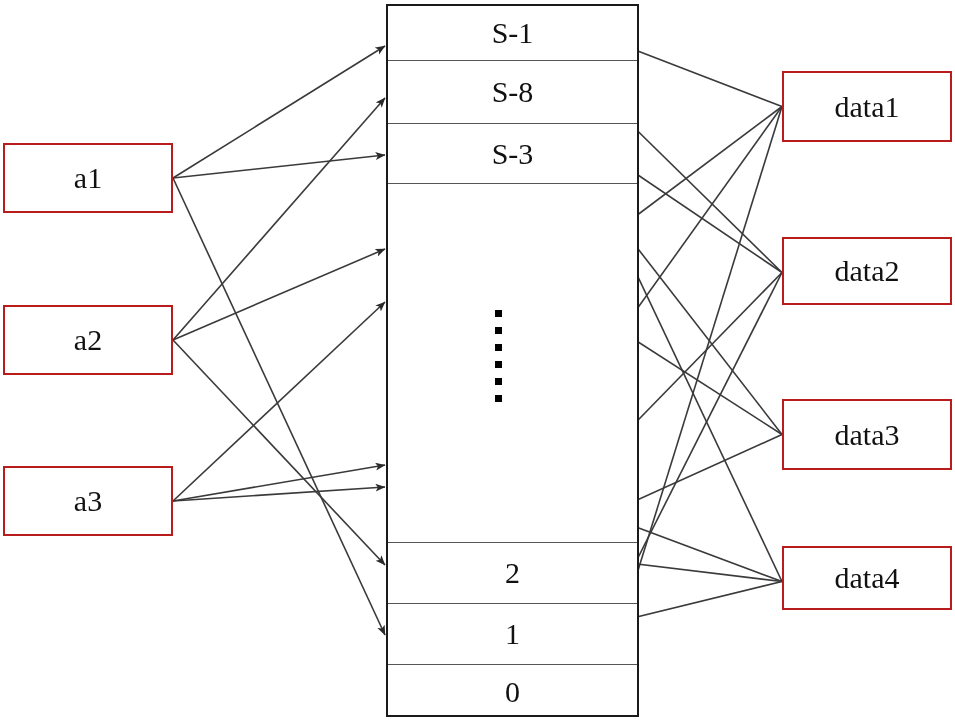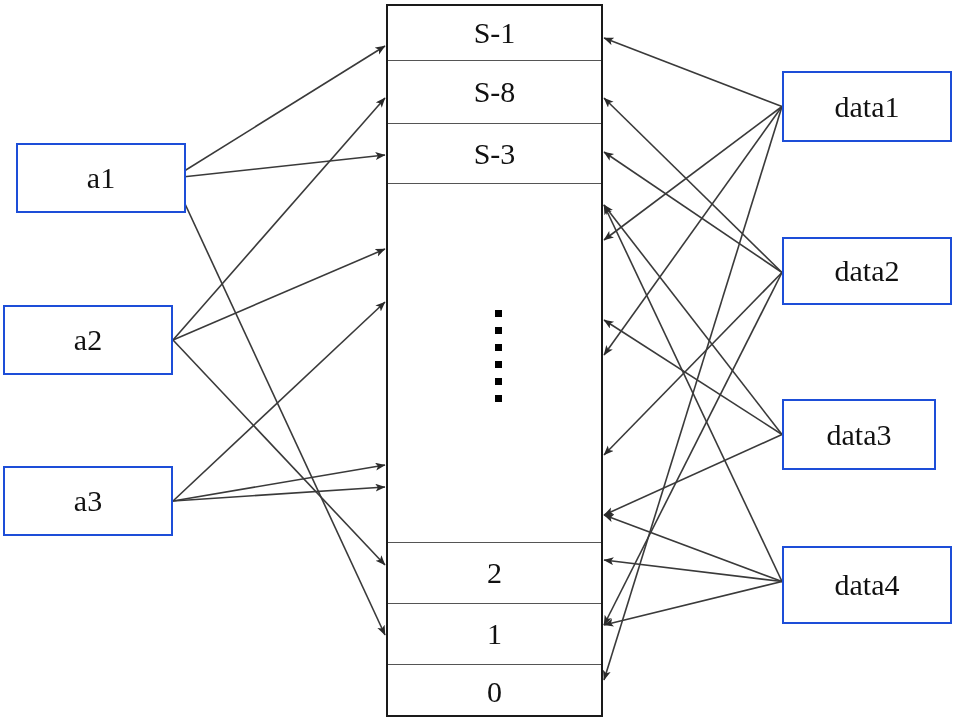--- a/index.html
+++ b/index.html
@@ -18,21 +18,21 @@
   svg#wires {
     position: absolute;
     left: 0;
     top: 0;
     width: 955px;
     height: 726px;
   }
   .node-box {
     position: absolute;
     box-sizing: border-box;
-    border: 2px solid #1d4ed8;
+    border: 2px solid #b91c1c;
     background: #ffffff;
     display: flex;
     align-items: center;
     justify-content: center;
     font-size: 30px;
     color: #111111;
     line-height: 1;
     z-index: 3;
   }
   .stack-frame {
@@ -105,44 +105,44 @@
         <line x1="782" y1="434.5" x2="604" y2="205"></line>
         <line x1="782" y1="434.5" x2="604" y2="320"></line>
         <line x1="782" y1="434.5" x2="604" y2="515"></line>
         <line x1="782" y1="581.5" x2="604" y2="205"></line>
         <line x1="782" y1="581.5" x2="604" y2="515"></line>
         <line x1="782" y1="581.5" x2="604" y2="560"></line>
         <line x1="782" y1="581.5" x2="604" y2="625"></line>
       </g>
   </svg>
 
-  <div class="node-box" style="left: 16px; top: 143px; width: 170px; height: 70px;">
+  <div class="node-box" style="left: 3px; top: 143px; width: 170px; height: 70px;">
     <span>a1</span>
   </div>
   <div class="node-box" style="left: 3px; top: 305px; width: 170px; height: 70px; text-align: right;">
     <span>a2</span>
   </div>
   <div class="node-box" style="left: 3px; top: 466px; width: 170px; height: 70px; align-items: center;">
     <span>a3</span>
   </div>
 
   <div class="node-box" style="left: 782px; top: 71px; width: 170px; height: 71px;">
     <span>data1</span>
   </div>
   <div class="node-box" style="left: 782px; top: 237px; width: 170px; height: 68px;">
     <span>data2</span>
   </div>
-  <div class="node-box" style="left: 782px; top: 399px; width: 154px; height: 71px;">
+  <div class="node-box" style="left: 782px; top: 399px; width: 170px; height: 71px;">
     <span>data3</span>
   </div>
-  <div class="node-box" style="left: 782px; top: 546px; width: 170px; height: 78px;">
+  <div class="node-box" style="left: 782px; top: 546px; width: 170px; height: 64px;">
     <span>data4</span>
   </div>
 
-  <div class="stack-frame" id="stack-frame" style="left: 386px; top: 4px; width: 217px; height: 713px;">
+  <div class="stack-frame" id="stack-frame" style="left: 386px; top: 4px; width: 253px; height: 713px;">
       <div class="stack-cell" style="top: 0px; height: 55px;">
         <span>S-1</span>
       </div>
       <div class="stack-cell" style="top: 55px; height: 63px;">
         <span>S-8</span>
       </div>
       <div class="stack-cell" style="top: 118px; height: 60px;">
         <span>S-3</span>
       </div>
       <div class="stack-cell" style="top: 178px; height: 359px;">

